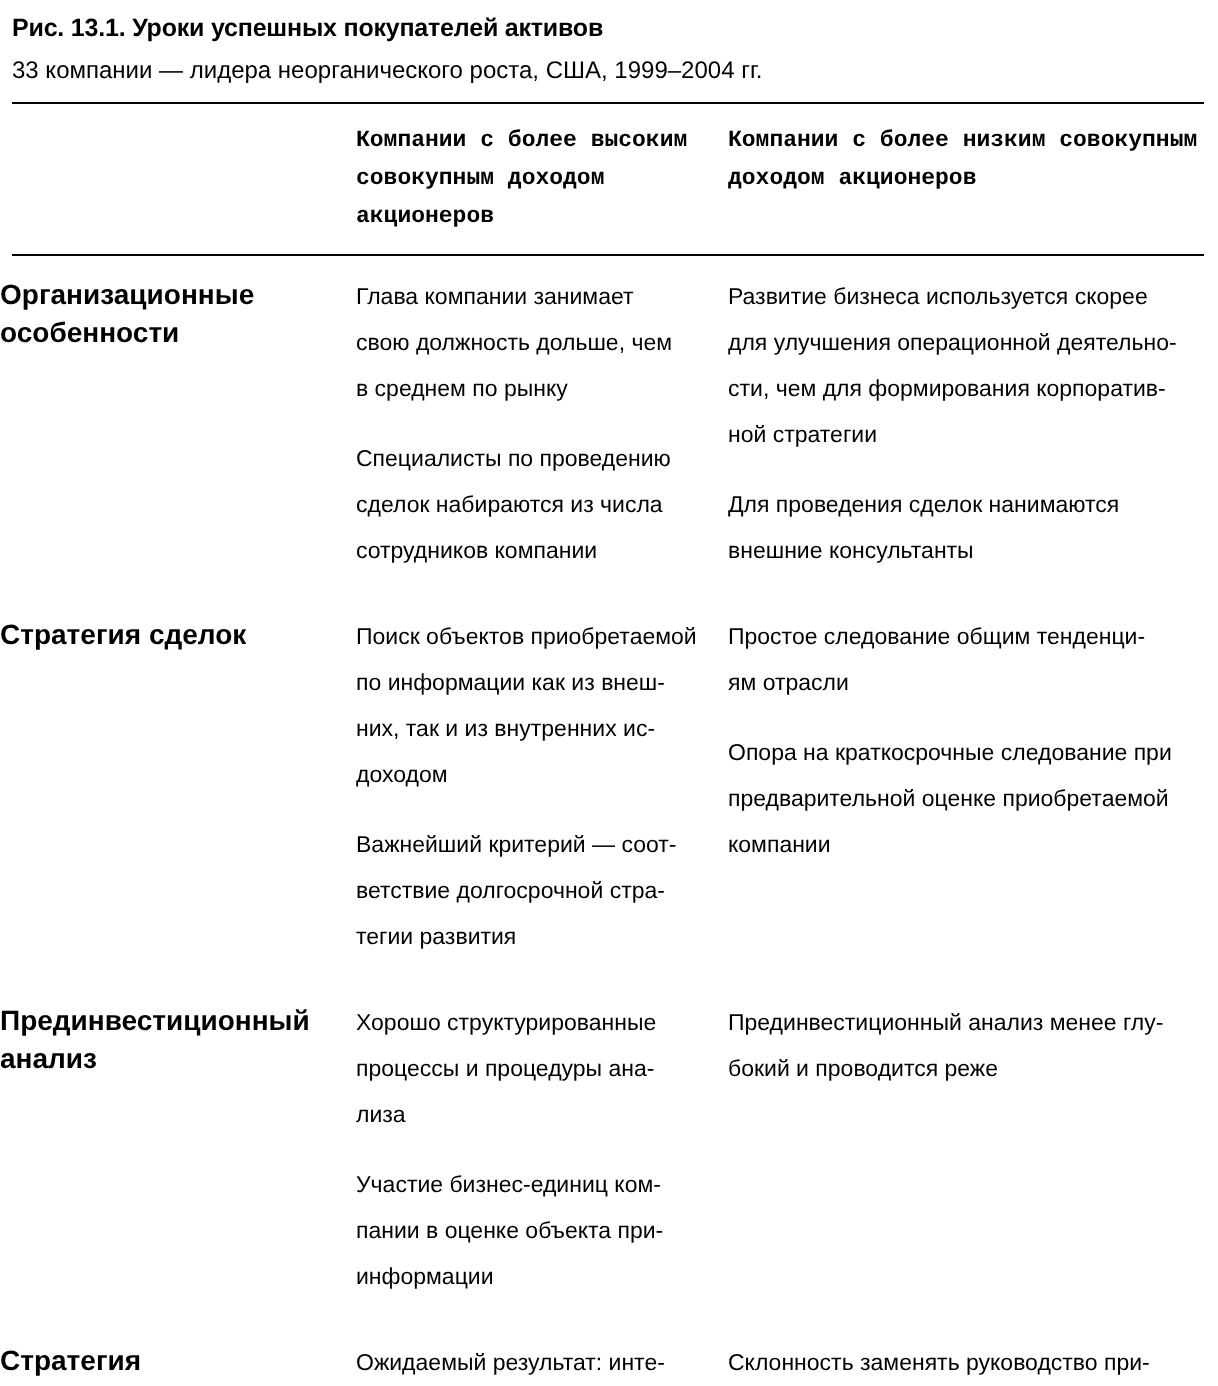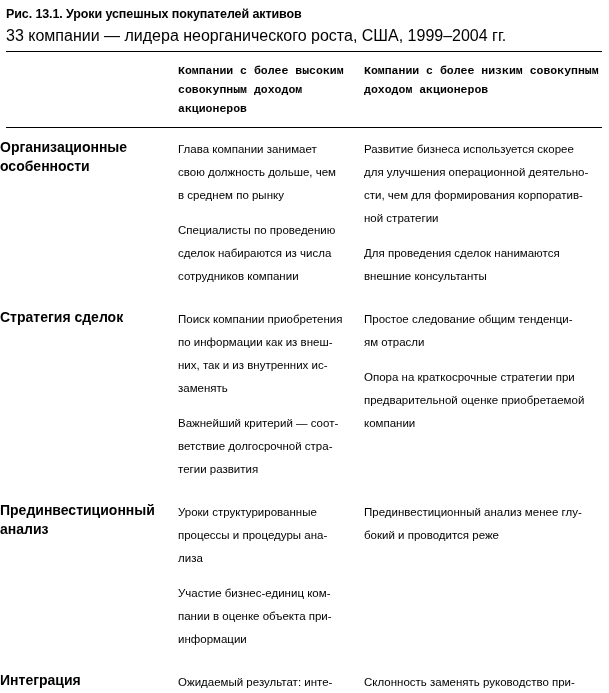--- a/index.html
+++ b/index.html
@@ -31,21 +31,21 @@
   }
   .fig-title {
     font-size: 12.5px;
     font-weight: bold;
     letter-spacing: -0.1px;
     line-height: 17px;
     margin: 0;
     color: #000;
   }
   .fig-subtitle {
-    font-size: 16px;
+    font-size: 12px;
     font-weight: normal;
     line-height: 17px;
     margin: 4px 0 0 0;
     color: #000;
   }
 
   
   .rule {
     height: 1px;
     background: #000000;
@@ -202,72 +202,72 @@
           </p>
         </td>
       </tr>
 
       <tr class="body-row">
         <td class="row-label">
           <span class="line">Стратегия сделок</span>
         </td>
         <td class="cell high">
           <p class="para">
-            <span class="line">Поиск компании приобретения</span>
+            <span class="line">Поиск объектов приобретаемой</span>
             <span class="line">по информации как из внеш-</span>
             <span class="line">них, так и из внутренних ис-</span>
-            <span class="line">заменять</span>
+            <span class="line">доходом</span>
           </p>
           <p class="para">
             <span class="line">Важнейший критерий — соот-</span>
             <span class="line">ветствие долгосрочной стра-</span>
             <span class="line">тегии развития</span>
           </p>
         </td>
         <td class="cell low">
           <p class="para">
             <span class="line">Простое следование общим тенденци-</span>
             <span class="line">ям отрасли</span>
           </p>
           <p class="para">
-            <span class="line">Опора на краткосрочные стратегии при</span>
+            <span class="line">Опора на краткосрочные следование при</span>
             <span class="line">предварительной оценке приобретаемой</span>
             <span class="line">компании</span>
           </p>
         </td>
       </tr>
 
       <tr class="body-row">
         <td class="row-label">
           <span class="line">Прединвестиционный</span>
           <span class="line">анализ</span>
         </td>
         <td class="cell high">
           <p class="para">
-            <span class="line">Уроки структурированные</span>
+            <span class="line">Хорошо структурированные</span>
             <span class="line">процессы и процедуры ана-</span>
             <span class="line">лиза</span>
           </p>
           <p class="para">
             <span class="line">Участие бизнес-единиц ком-</span>
             <span class="line">пании в оценке объекта при-</span>
             <span class="line">информации</span>
           </p>
         </td>
         <td class="cell low">
           <p class="para">
             <span class="line">Прединвестиционный анализ менее глу-</span>
             <span class="line">бокий и проводится реже</span>
           </p>
         </td>
       </tr>
 
       <tr class="body-row">
         <td class="row-label">
-          <span class="line">Интеграция</span>
+          <span class="line">Стратегия</span>
         </td>
         <td class="cell high">
           <p class="para">
             <span class="line">Ожидаемый результат: инте-</span>
 
           </p>
 
         </td>
         <td class="cell low">
           <p class="para">

